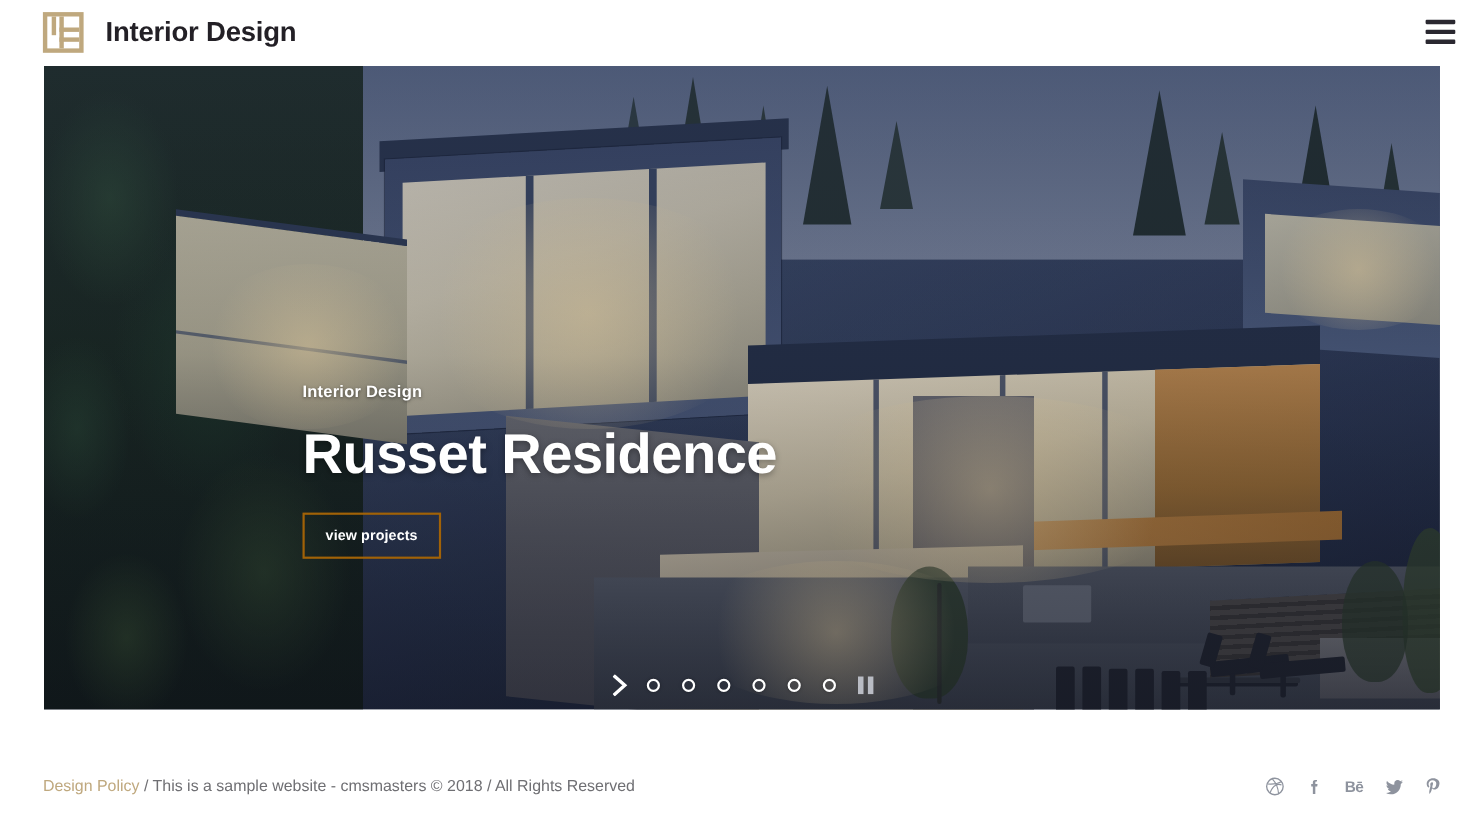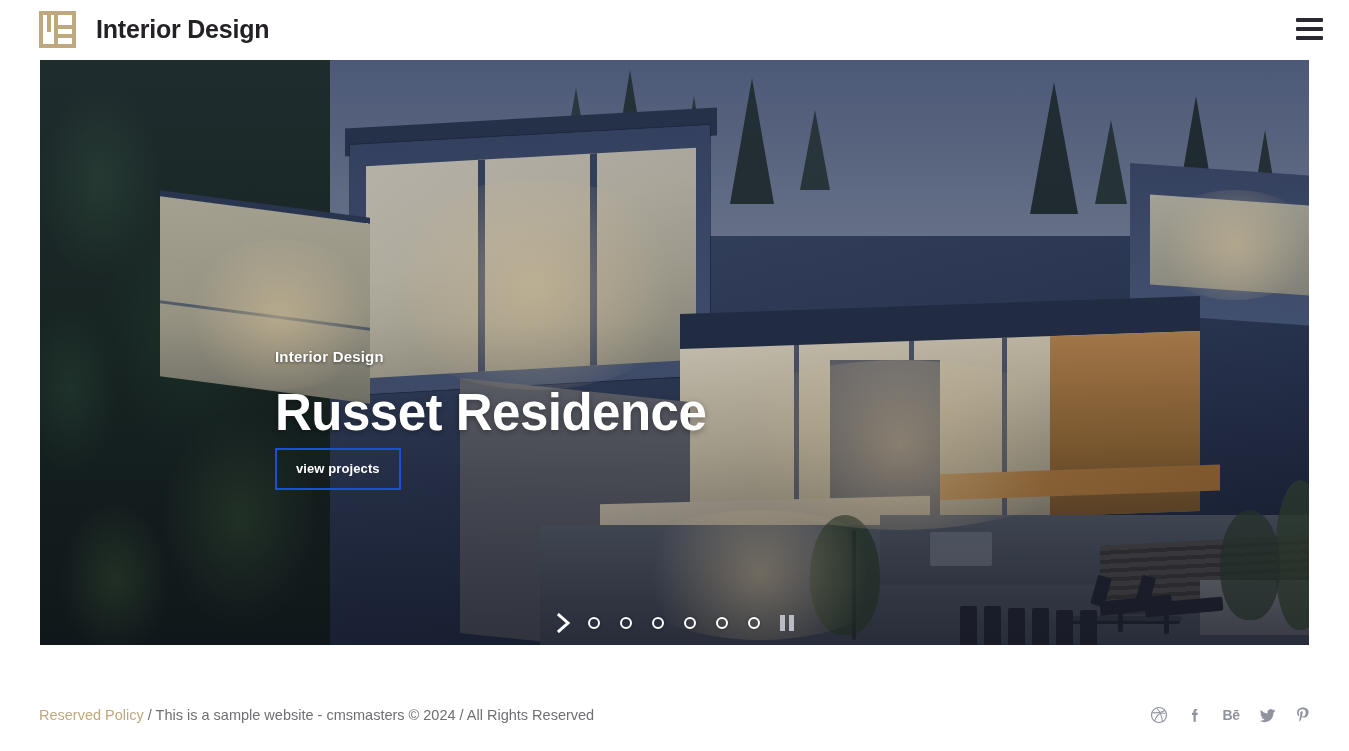--- a/index.html
+++ b/index.html
@@ -345,23 +345,23 @@
     margin-top: 20px;
     font-size: 51px;
     font-weight: bold;
     color: #ffffff;
     letter-spacing: -0.5px;
     line-height: 1.08;
     text-shadow: 0 2px 6px rgba(0,0,0,0.35);
   }
   .hero-btn {
     display: inline-block;
-    margin-top: 8px;
+    margin-top: 26px;
     padding: 11px 19px 12px;
-    border: 2px solid #1d4ed8;
+    border: 2px solid #a16207;
     color: #ffffff;
     font-size: 13px;
     font-weight: bold;
     letter-spacing: 0.1px;
     background: transparent;
     cursor: pointer;
     font-family: "Liberation Sans", sans-serif;
   }
 
   
@@ -578,21 +578,21 @@
     </div>
     <div class="ctrl-pause">
       <i></i>
         <i></i>
     </div>
   </div>
 </section>
 
 <footer class="site-footer">
   <div class="footer-copy">
-    <a class="privacy">Reserved Policy</a><span> / This is a sample website - cmsmasters © 2024 / All Rights Reserved</span>
+    <a class="privacy">Design Policy</a><span> / This is a sample website - cmsmasters © 2018 / All Rights Reserved</span>
   </div>
   <div class="footer-social">
     <span class="soc">
       <svg width="18" height="18" viewBox="0 0 24 24" aria-hidden="true">
         <circle cx="12" cy="12" r="10" fill="none" stroke="#8e939e" stroke-width="1.6"></circle>
         <path d="M3 9c6 .5 12 .2 17 -3" fill="none" stroke="#8e939e" stroke-width="1.4"></path>
         <path d="M6 20c3-8 8-12 14-10" fill="none" stroke="#8e939e" stroke-width="1.4"></path>
         <path d="M9 3c5 5 7 11 7.5 18" fill="none" stroke="#8e939e" stroke-width="1.4"></path>
       </svg>
     </span>

